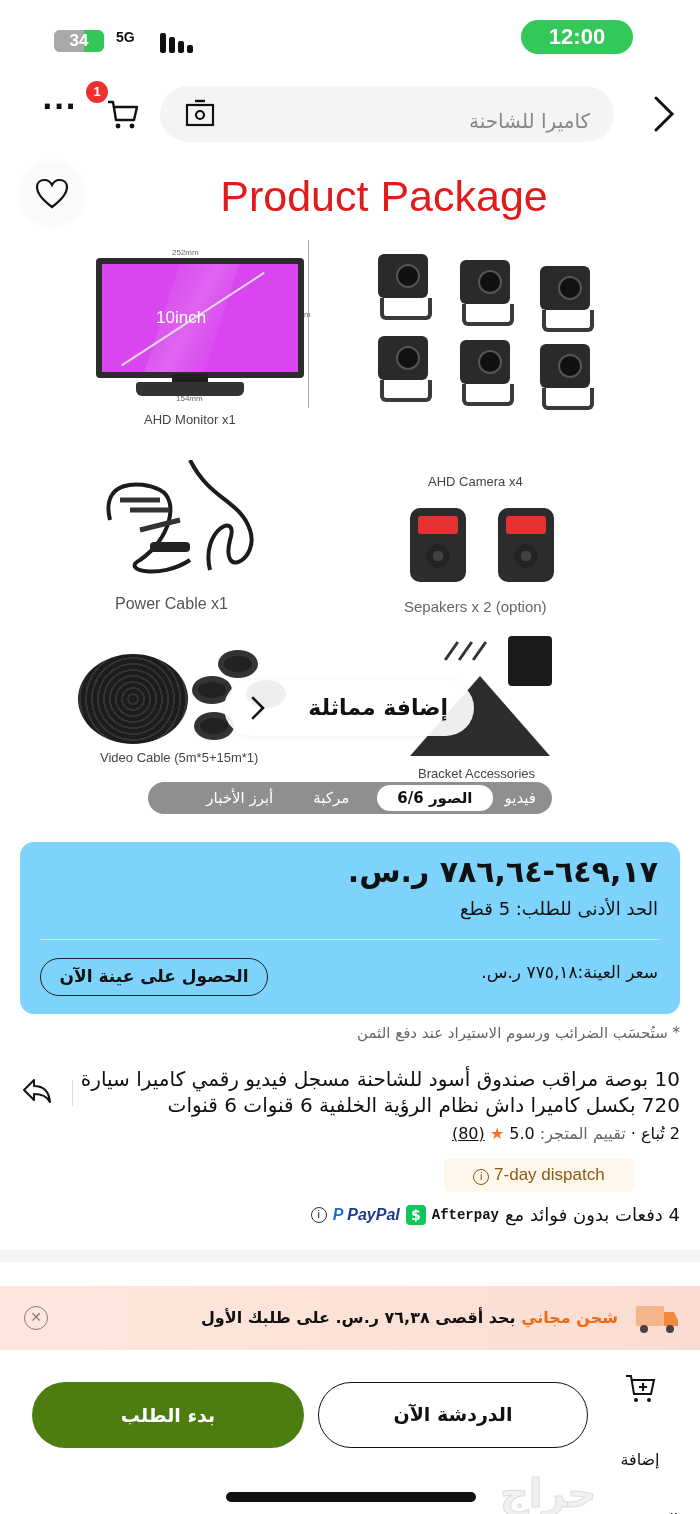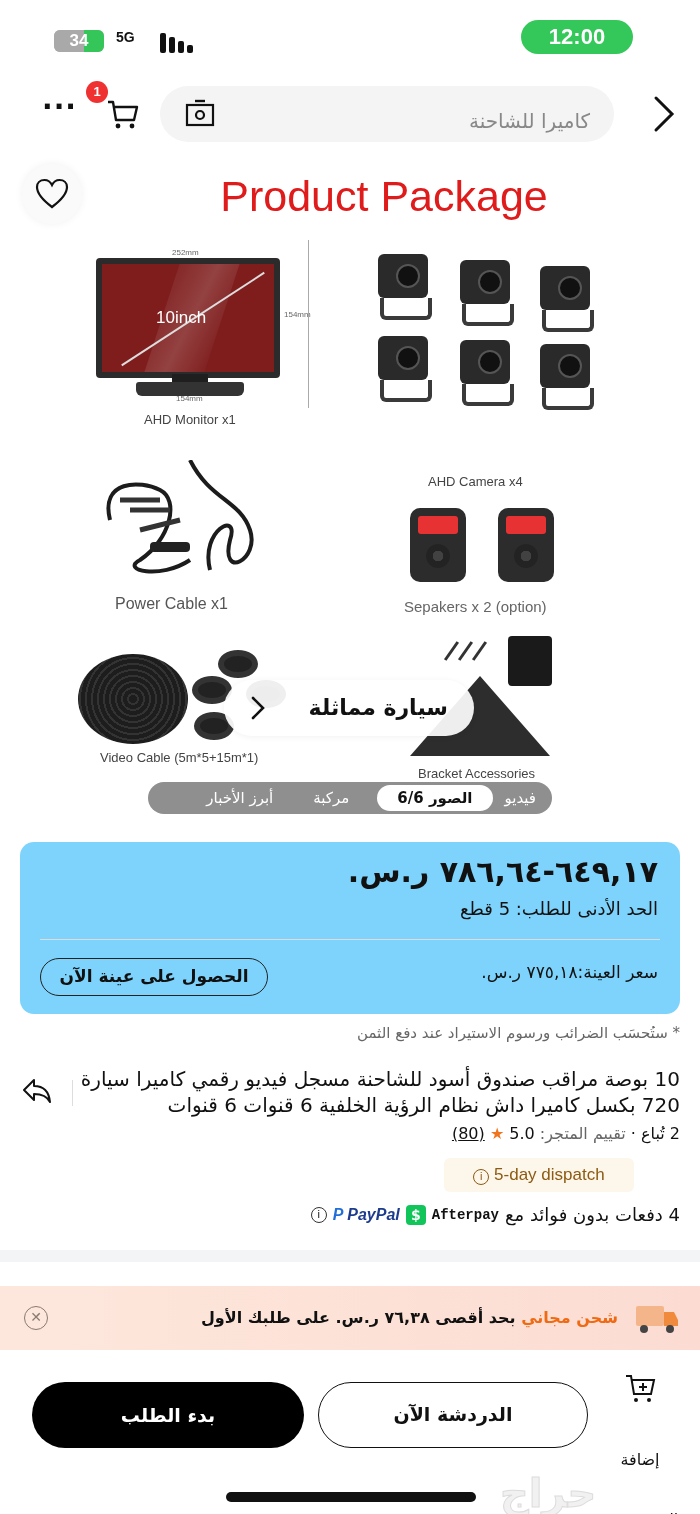--- a/index.html
+++ b/index.html
@@ -26,21 +26,21 @@
   .search-camera { position: absolute; left: 22px; top: 10px; width: 36px; height: 36px; }
   .search-text { position: absolute; right: 24px; top: 0; height: 56px; line-height: 70px; color: #888; font-size: 20px; direction: rtl; }
   .back-btn { position: absolute; left: 650px; top: 16px; width: 30px; height: 40px; }
 
   
   .gallery { position: absolute; top: 150px; left: 0; width: 700px; height: 670px; background: #fff; }
   .heart-btn { position: absolute; left: 22px; top: 14px; width: 60px; height: 60px; border-radius: 30px; background: #fafafa; box-shadow: 0 0 8px rgba(0,0,0,0.06); display: flex; align-items: center; justify-content: center; }
   .pkg-title { position: absolute; left: 0; width: 700px; top: 22px; text-align: center; font-size: 43px; color: #e01b1b; font-family: "Liberation Sans", sans-serif; padding-left: 68px; }
   .item-label { position: absolute; font-size: 13px; color: #444; font-family: "Liberation Sans", sans-serif; white-space: nowrap; }
   .item-label.lg { font-size: 16px; color: #555; }
-  .monitor { position: absolute; left: 96px; top: 108px; width: 184px; height: 120px; background: #7f1d1d; border: 6px solid #2b2b2b; border-radius: 4px; }
+  .monitor { position: absolute; left: 96px; top: 108px; width: 208px; height: 120px; background: #d946ef; border: 6px solid #2b2b2b; border-radius: 4px; }
   .monitor .sheen { position: absolute; left: 60px; top: 0; width: 60px; height: 100%; background: linear-gradient(100deg, rgba(255,255,255,0.05), rgba(255,255,255,0.16), rgba(255,255,255,0.02)); transform: skewX(-18deg); }
   .monitor .diag { position: absolute; left: 6px; top: 54px; width: 170px; height: 2px; background: #ddd; transform: rotate(-33deg); transform-origin: center; }
   .monitor .size-lbl { position: absolute; left: 54px; top: 44px; color: #fff; font-size: 17px; font-family: "Liberation Sans", sans-serif; }
   .monitor-stand { position: absolute; left: 136px; top: 232px; width: 108px; height: 14px; background: #333; border-radius: 3px 3px 6px 6px; }
   .monitor-neck { position: absolute; left: 172px; top: 224px; width: 36px; height: 10px; background: #1f1f1f; }
   .divider-v { position: absolute; left: 308px; top: 90px; width: 1px; height: 168px; background: #aaa; }
   .cam-grid { position: absolute; left: 368px; top: 104px; width: 240px; height: 160px; }
   .cam { position: absolute; width: 66px; height: 70px; }
   .cam .body { position: absolute; left: 6px; top: 0; width: 50px; height: 44px; background: #2a2a2a; border-radius: 6px; }
   .cam .lens { position: absolute; left: 18px; top: 10px; width: 24px; height: 24px; border-radius: 12px; border: 2px solid #555; background: #111; }
@@ -94,21 +94,21 @@
 
   
   .ship-banner { position: absolute; left: 0; top: 1286px; width: 700px; height: 64px; background: linear-gradient(90deg, #fde7dc, #fcdcd2); }
   .ship-close { position: absolute; left: 24px; top: 20px; width: 24px; height: 24px; border: 1.5px solid #8a7a6f; border-radius: 12px; color: #8a7a6f; font-size: 14px; text-align: center; line-height: 21px; }
   .ship-text { position: absolute; right: 82px; top: 0; line-height: 64px; font-size: 16px; font-weight: bold; direction: rtl; white-space: nowrap; }
   .ship-text .accent { color: #f06a14; }
   .truck { position: absolute; left: 634px; top: 16px; width: 46px; height: 34px; }
 
   
   .action-bar { position: absolute; left: 0; top: 1352px; width: 700px; height: 162px; background: #fff; }
-  .order-btn { position: absolute; left: 32px; top: 30px; width: 272px; height: 66px; border-radius: 33px; background: #000000; color: #fff; font-size: 19px; font-weight: bold; text-align: center; line-height: 66px; direction: rtl; }
+  .order-btn { position: absolute; left: 32px; top: 30px; width: 272px; height: 66px; border-radius: 33px; background: #4d7c0f; color: #fff; font-size: 19px; font-weight: bold; text-align: center; line-height: 66px; direction: rtl; }
   .chat-btn { position: absolute; left: 318px; top: 30px; width: 270px; height: 66px; border-radius: 33px; border: 1.8px solid #111; background: #fff; font-size: 19px; font-weight: bold; text-align: center; line-height: 62px; direction: rtl; }
   .add-cart { position: absolute; left: 600px; top: 20px; width: 80px; height: 110px; text-align: center; }
   .add-cart .lbl { font-size: 16px; line-height: 20px; direction: rtl; display: block; margin-top: 40px; }
   .home-indicator { position: absolute; left: 226px; top: 1492px; width: 250px; height: 10px; border-radius: 5px; background: #111; }
   .watermark { position: absolute; left: 500px; top: 1470px; font-size: 40px; font-weight: bold; color: #f1f1f1; direction: rtl; -webkit-text-stroke: 1px #dcdcdc; }
 </style>
 </head>
 <body>
 
 <div class="status-bar">
@@ -244,21 +244,21 @@
       <span style="left:38px"></span>
     </div>
   <div class="bracket-mount"></div>
   <div class="bracket-base"></div>
   <div class="item-label" style="left:418px;top:616px">Bracket Accessories</div>
 
   <div class="similar-pill">
     <svg class="chev" viewBox="0 0 20 28">
         <path d="M5 4 L15 14 L5 24" fill="none" stroke="#111" stroke-width="2.6" stroke-linecap="round"></path>
       </svg>
-    <span class="txt">سيارة مماثلة</span>
+    <span class="txt">إضافة مماثلة</span>
   </div>
 
   <div class="gallery-tabs">
     <span class="gallery-tab">فيديو</span>
     <span class="gallery-tab active">الصور 6/6</span>
     <span class="gallery-tab" style="margin:0 16px">مركبة</span>
     <span class="gallery-tab">أبرز الأخبار</span>
   </div>
 </div>
 
@@ -281,21 +281,21 @@
 <div class="meta-line">
   <span>2 تُباع</span>
   <span> · </span>
   <span class="muted">تقييم المتجر:</span>
   <span>5.0</span>
   <span class="star">★</span>
   <span class="u">(80)</span>
 </div>
 <div class="dispatch">
   <span class="info-circle" style="border-color:#8d5a12;color:#8d5a12">i</span>
-  <span>5-day dispatch</span>
+  <span>7-day dispatch</span>
 </div>
 <div class="installments">
   <span>4 دفعات بدون فوائد مع</span>
   <span class="afterpay">Afterpay</span>
   <span class="cashapp">$</span>
   <span class="paypal"><span class="p">P</span> <span>PayPal</span></span>
   <span class="info-circle">i</span>
 </div>
 
 <div class="section-gap"></div>

